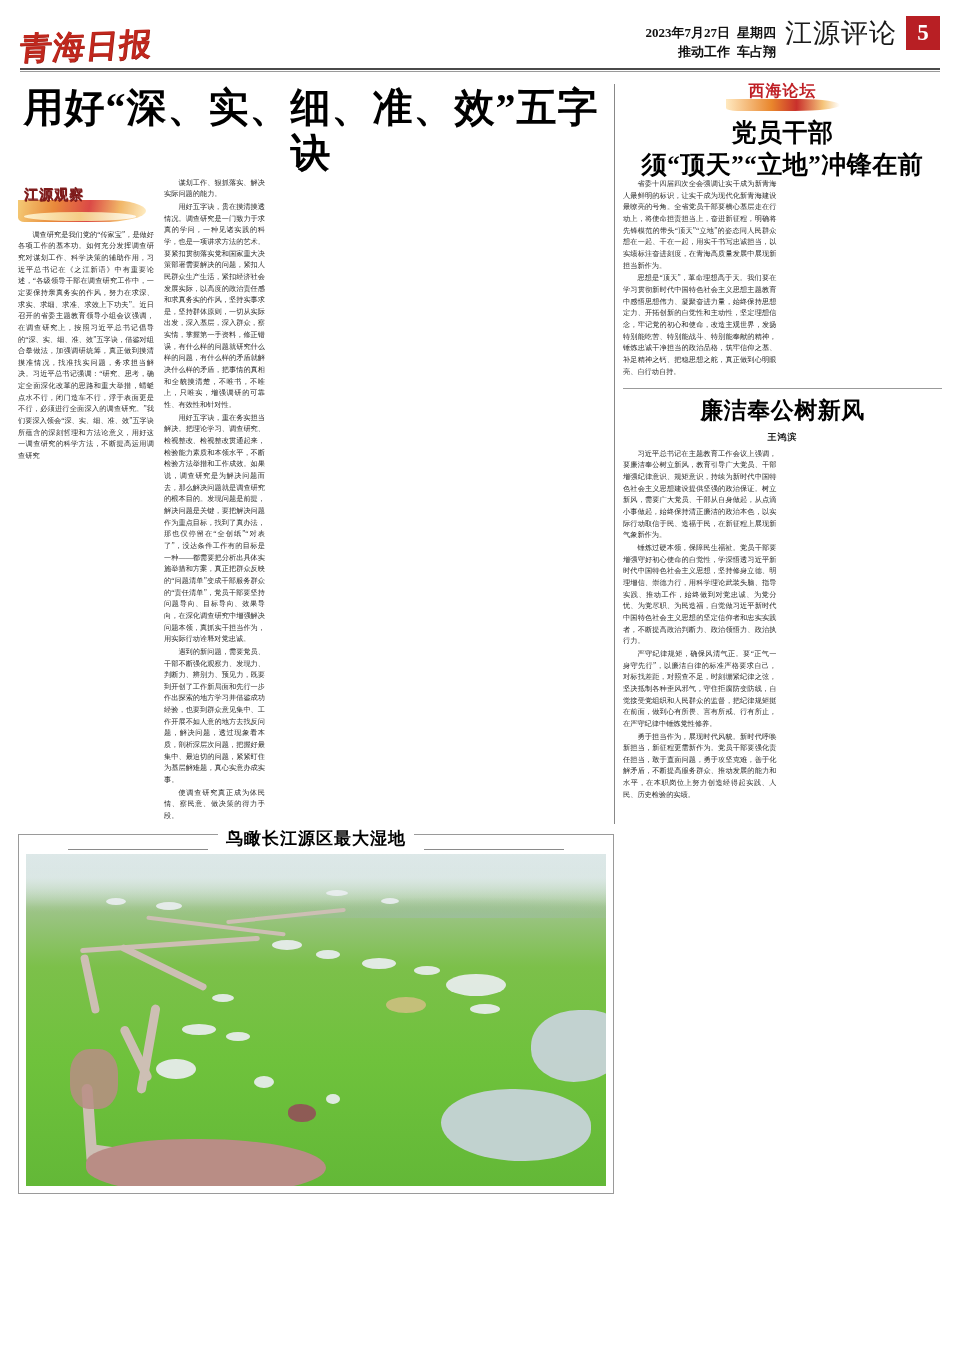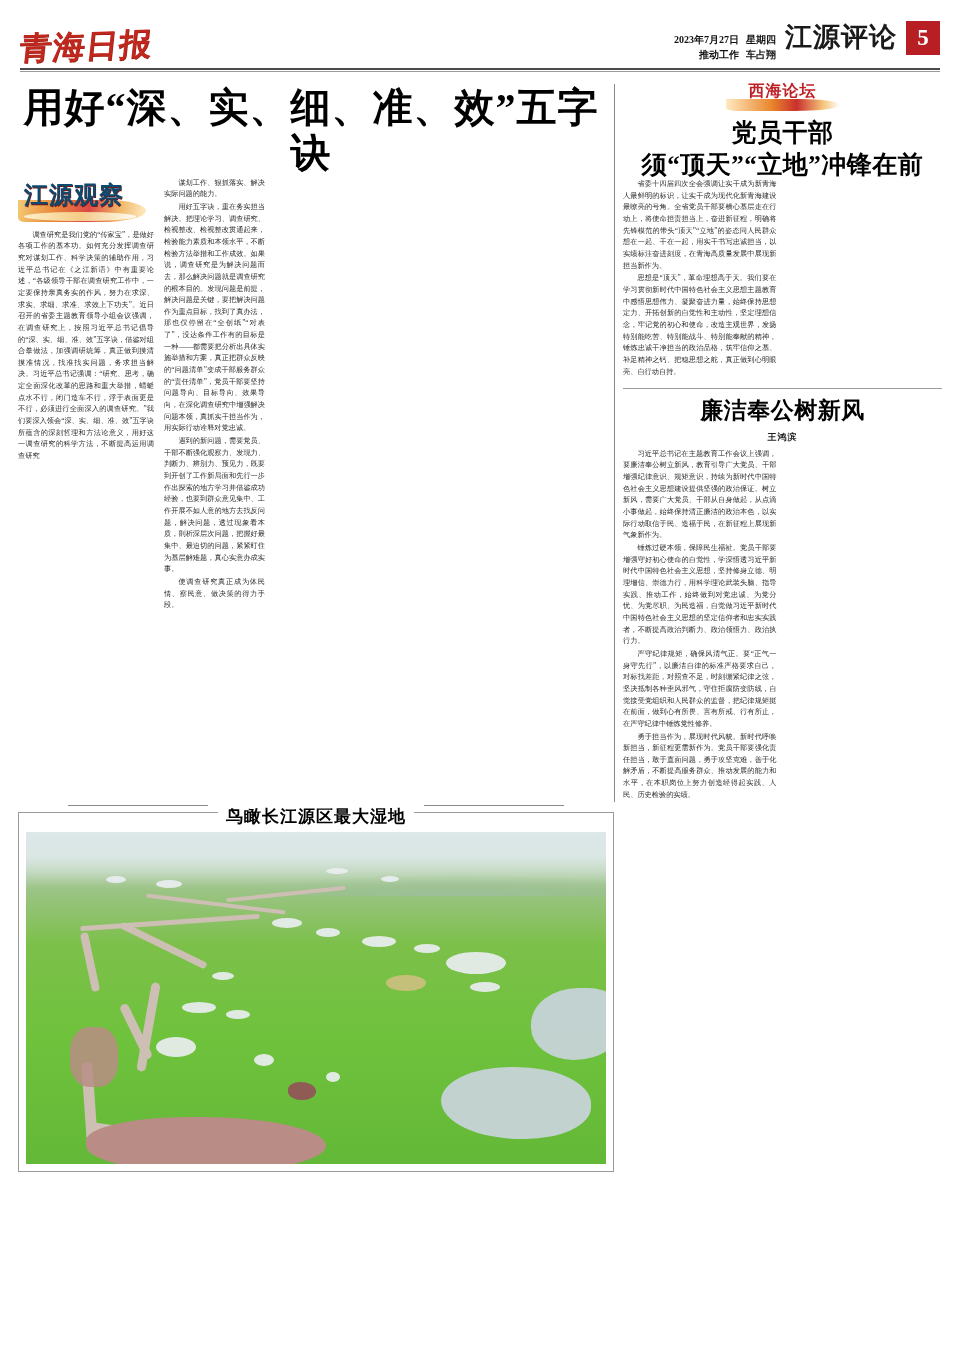--- a/index.html
+++ b/index.html
@@ -19,24 +19,24 @@
   .logo-wrap { display:flex; align-items:flex-end; }
   .logo {
     font-family: "Liberation Serif", serif;
     font-size: 32px; font-weight: 700; color: #c0271d;
     letter-spacing: 1px;
     transform: skewX(-8deg) rotate(-2deg);
     text-shadow: 0.5px 0.5px 0 #8f1a12;
     line-height: 1;
   }
   .mh-right { display: flex; align-items: center; gap: 9px; }
-  .mh-dates { text-align: right; font-size: 10px; line-height: 1.45; color:#111; font-weight:700;margin-top:20px; }
+  .mh-dates { text-align: right; font-size: 13px; line-height: 1.45; color:#111; font-weight:700;margin-top:20px; }
   .mh-dates .row { display:flex; justify-content:flex-end; gap:7px; white-space:nowrap; }
   .section-name {
-    font-size: 27px; font-weight: 700; color:#1a1a1a;
+    font-size: 27px; font-weight: 400; color:#1a1a1a;
     letter-spacing: 1px; line-height:1;
     font-family: "Liberation Sans", sans-serif;
   }
   .page-no {
     width: 34px; height: 34px; background:#b81f24; color:#fff;
     display:flex; align-items:center; justify-content:center;
     font-size: 23px; font-weight: 700; font-family:"Liberation Serif", serif;
   }
   .mh-rule { height: 2px; background:#4a4a4a; margin: 2px 2px 0 2px; }
   .mh-rule2 { height: 1px; background:#9a9a9a; margin: 1px 2px 0 2px; }
@@ -54,21 +54,21 @@
     padding: 6px 0 2px 0;
   }
   .byline { text-align:center; font-size: 10px; font-weight:700; color:#222; padding: 7px 0 5px 0; letter-spacing:2px;}
 
   .col-badge {
     width: 124px; height: 44px; position: relative;
     margin: 2px 0 6px 2px;
   }
   .col-badge .badge-text {
     position: relative; z-index: 3;
-    font-size: 24px; font-weight: 700; color:#0c4a6e; letter-spacing: 1px;
+    font-size: 14px; font-weight: 700; color:#7f1d1d; letter-spacing: 1px;
     font-family: "Liberation Serif", serif;
     text-shadow: 0.5px 0.5px 0 #7d1515;
     padding-left: 4px; line-height: 30px;
   }
   .col-badge .swoosh {
     position:absolute; left:-2px; top:20px; width:128px; height:22px; z-index:1;
     background: linear-gradient(100deg,#f3c66a 0%, #e8812b 28%, #d93a37 55%, #f0b05a 78%, #ffeec2 100%);
     border-radius: 0 60% 70% 10% / 0 100% 100% 40%;
     opacity: .92;
     filter: blur(0.3px);
@@ -118,21 +118,21 @@
   }
   .headline-r2 {
     font-family:"Liberation Serif", serif; font-weight:700; font-size: 23px;
     text-align:center; line-height:1.2; color:#000; letter-spacing:0.5px;
   }
   .byline-s { text-align:center; font-size:9px; font-weight:700; color:#222; padding:6px 0 5px 0; letter-spacing:1px; }
   .hr-thin { height:1px; background:#9b9b9b; margin: 9px 0 8px 0; }
 
   
   .photo-block { margin-top: 10px; border: 1px solid #9a9a9a; padding: 6px 7px 7px 7px; position: relative; }
-  .photo-title-row { display:flex; align-items:flex-start; gap:10px; justify-content:center; margin: -14px 0 4px 0; }
+  .photo-title-row { display:flex; align-items:flex-end; gap:10px; justify-content:center; margin: -14px 0 4px 0; }
   .photo-title-row .ln { flex:1; height:1px; background:#8a8a8a; max-width: 140px;}
   .photo-title {
     font-family:"Liberation Serif", serif; font-weight:700; font-size:17px;
     color:#000; letter-spacing:1px; background:#fff; padding: 0 8px;
   }
   .photo {
     width: 100%; height: 332px; position: relative; overflow: hidden;
     background: linear-gradient(#cfe0dd 0%, #d8e6e0 7%, #9ec48a 16%, #7cc04a 34%, #6fc23c 62%, #63b837 100%);
   }
   .photo .haze { position:absolute; inset:0 0 auto 0; height: 58px;
@@ -184,20 +184,21 @@
             <div class="swoosh2"></div>
             <div class="badge-text">江源观察</div>
           </div>
           <div class="bodytext">
             <p>调查研究是我们党的“传家宝”，是做好各项工作的基本功。如何充分发挥调查研究对谋划工作、科学决策的辅助作用，习近平总书记在《之江新语》中有重要论述，“各级领导干部在调查研究工作中，一定要保持亲真务实的作风，努力在求深、求实、求细、求准、求效上下功夫”。近日召开的省委主题教育领导小组会议强调，在调查研究上，按照习近平总书记倡导的“深、实、细、准、效”五字诀，借鉴对组合拳做法，加强调研统筹，真正做到摸清摸准情况，找准找实问题，务求担当解决。习近平总书记强调：“研究、思考，确定全面深化改革的思路和重大举措，蜻蜓点水不行，闭门造车不行，浮于表面更是不行，必须进行全面深入的调查研究。”我们要深入领会“深、实、细、准、效”五字诀所蕴含的深刻哲理和方法论意义，用好这一调查研究的科学方法，不断提高运用调查研究</p>
           </div>
         </div>
         <div class="rest-cols">
           <div class="bodytext cols cols-4">
             <p>谋划工作、狠抓落实、解决实际问题的能力。</p>
+            <p>用好五字诀，贵在摸清摸透情况。调查研究是一门致力于求真的学问，一种见诸实践的科学，也是一项讲求方法的艺术。要紧扣贯彻落实党和国家重大决策部署需要解决的问题，紧扣人民群众生产生活，紧扣经济社会发展实际，以高度的政治责任感和求真务实的作风，坚持实事求是，坚持群体原则，一切从实际出发，深入基层，深入群众，察实情，掌握第一手资料，修正错误，有什么样的问题就研究什么样的问题，有什么样的矛盾就解决什么样的矛盾，把事情的真相和全貌摸清楚，不唯书，不唯上，只唯实，增强调研的可靠性、有效性和针对性。</p>
             <p>用好五字诀，重在务实担当解决。把理论学习、调查研究、检视整改、检视整改贯通起来，检验能力素质和本领水平，不断检验方法举措和工作成效。如果说，调查研究是为解决问题而去，那么解决问题就是调查研究的根本目的。发现问题是前提，解决问题是关键，要把解决问题作为重点目标，找到了真办法，那也仅停留在“全创纸”“对表了”，没达条件工作有的目标是一种——都需要把分析出具体实施举措和方案，真正把群众反映的“问题清单”变成干部服务群众的“责任清单”，党员干部要坚持问题导向、目标导向、效果导向，在深化调查研究中增强解决问题本领，真抓实干担当作为，用实际行动诠释对党忠诚。</p>
             <p>遇到的新问题，需要党员、干部不断强化观察力、发现力、判断力、辨别力、预见力，既要到开创了工作新局面和先行一步作出探索的地方学习并借鉴成功经验，也要到群众意见集中、工作开展不如人意的地方去找反问题，解决问题，透过现象看本质，剖析深层次问题，把握好最集中、最迫切的问题，紧紧盯住为基层解难题，真心实意办成实事。</p>
             <p>使调查研究真正成为体民情、察民意、做决策的得力手段。</p>
           </div>
         </div>
       </div>
     </div>
 
     <div class="vdiv"></div>
 

